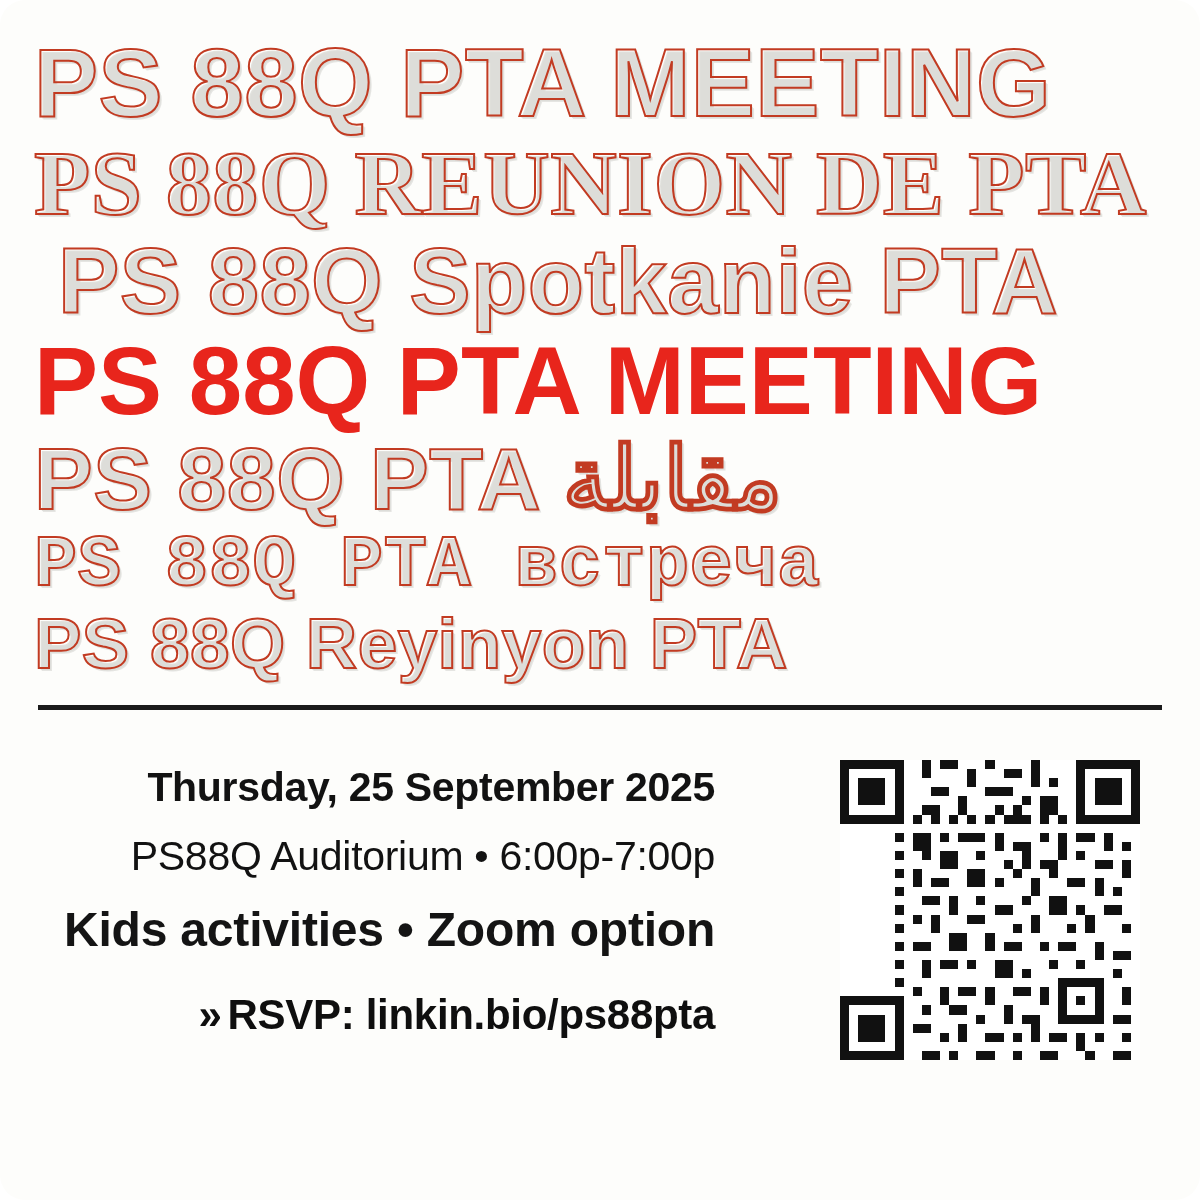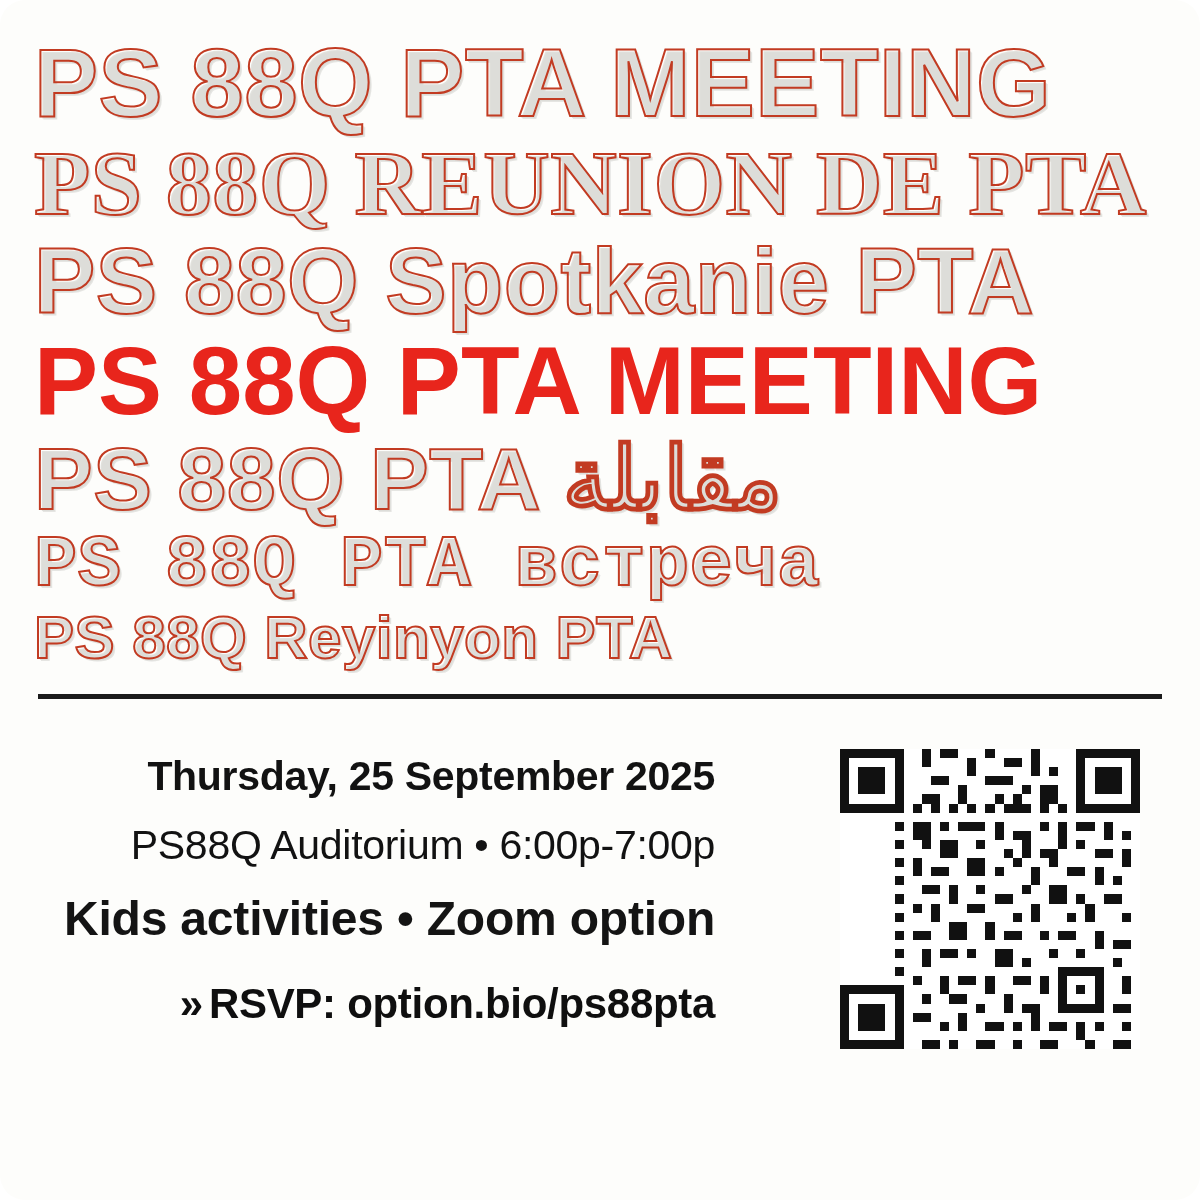--- a/index.html
+++ b/index.html
@@ -55,25 +55,25 @@
   }
 
   
   .hl.solid {
     color: #e8251c;
     -webkit-text-stroke: 0;
   }
 
   .hl-1 { font-size: 96px; }
   .hl-2 { font-size: 92px; font-family: Liberation Serif, serif; }
-  .hl-3 { font-size: 92px; }
+  .hl-3 { font-size: 92px; margin-left: 24px; }
   .hl-4 { font-size: 96px; letter-spacing: 0px; }
   .hl-5 { font-size: 88px; }
   .hl-6 { font-size: 72px; font-family: Liberation Mono, monospace; }
-  .hl-7 { font-size: 60px; }
+  .hl-7 { font-size: 71px; }
 
   
   .divider {
     height: 5px;
     background: #1b1b1b;
     margin: 18px 4px 0 4px;
   }
 
   
   .info-area {
@@ -151,21 +151,21 @@
 
   <div class="divider"></div>
 
   <div class="info-area">
 
     <div class="details">
       <div class="line-date">Thursday, 25 September 2025</div>
       <div class="line-place">PS88Q Auditorium  •  6:00p-7:00p</div>
       <div class="line-extras">Kids activities  •  Zoom option</div>
       <div class="line-rsvp">
-        <span class="rsvp-chev">»</span><span>RSVP: option.bio/ps88pta</span>
+        <span class="rsvp-chev">»</span><span>RSVP: linkin.bio/ps88pta</span>
       </div>
     </div>
 
     <div class="qr-wrap">
       <svg class="qr" viewBox="0 0 33 33" shape-rendering="crispEdges">
         <rect x="0" y="0" width="33" height="33" fill="#ffffff"></rect>
         <g fill="#111111">
 
           <rect x="0" y="0" width="7" height="1"></rect>
             <rect x="0" y="6" width="7" height="1"></rect>

